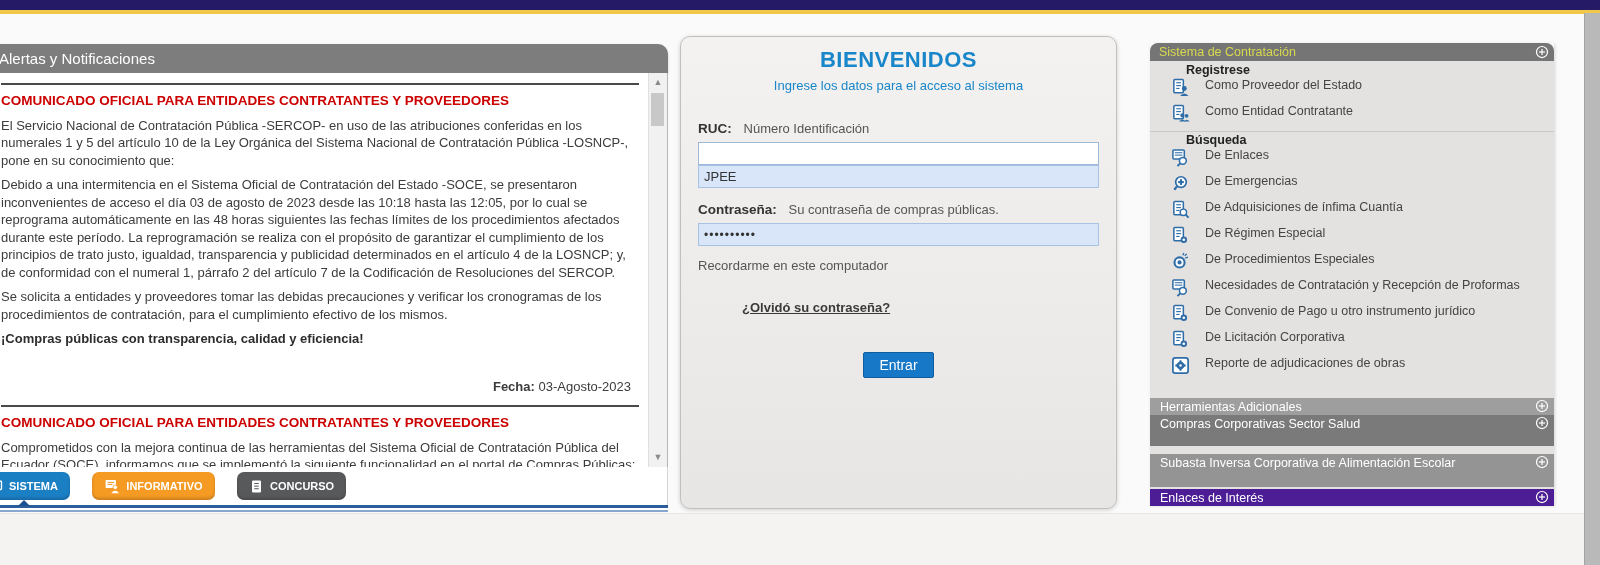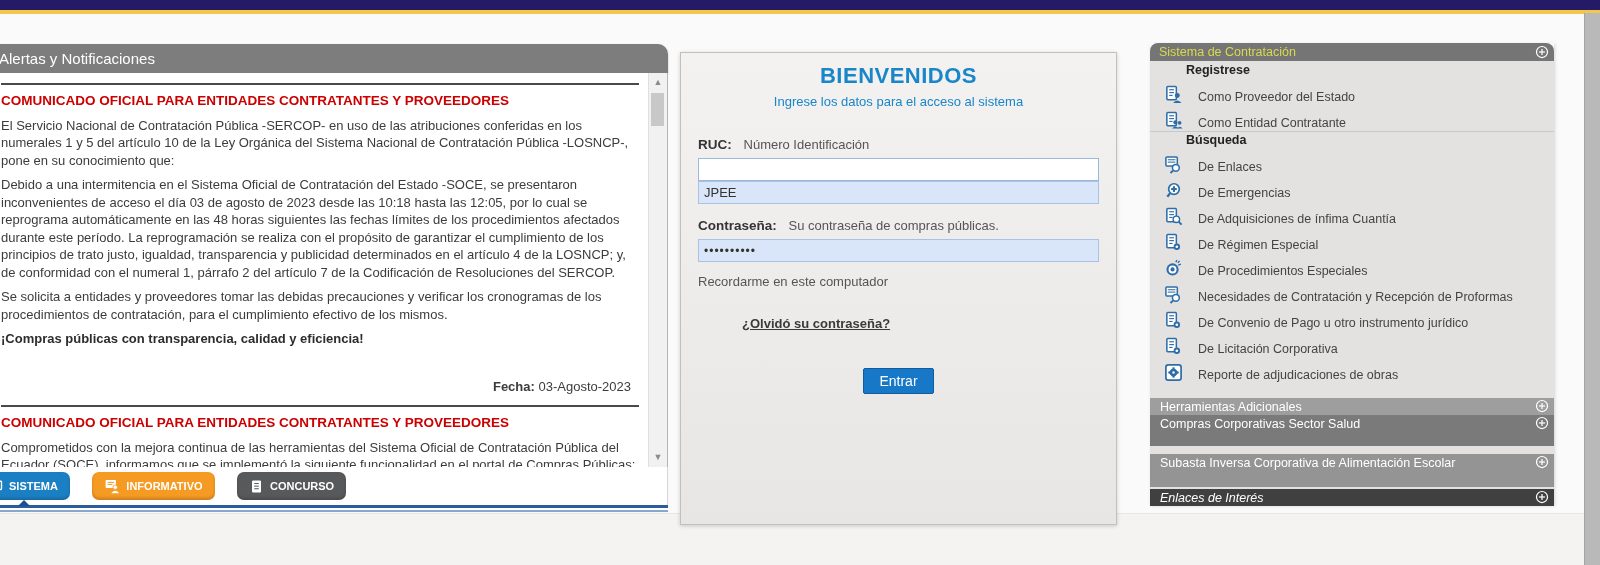--- a/index.html
+++ b/index.html
@@ -41,22 +41,22 @@
   .tab-sistema { background:#1b7fc4; margin-left:-14px; }
   .tab-informativo { background:#f59a23; }
   .tab-concurso { background:#58595b; }
   .tab-pointer { position:absolute; left:32px; bottom:-1px; width:0; height:0;
                  border-left:6px solid transparent; border-right:6px solid transparent; border-bottom:6px solid #1b4f8f; }
   .alert-underline1 { height:3px; background:#2a5d9b; }
   .alert-undergap   { height:2px; background:#fff; }
   .alert-underline2 { height:2px; background:#88a7cf; }
 
   
-  #login-panel { position:absolute; left:680px; top:52px; width:437px; height:473px;
-                 background:linear-gradient(#f3f2f1, #e8e6e4); border:1px solid #c2c0be; border-radius:0;
+  #login-panel { position:absolute; left:680px; top:36px; width:437px; height:473px;
+                 background:linear-gradient(#f3f2f1, #e8e6e4); border:1px solid #c2c0be; border-radius:10px;
                  box-shadow:0 1px 4px rgba(0,0,0,.18); }
   .lg-title { text-align:center; margin-top:10px; color:#1886c9; font-weight:bold; font-size:22px; letter-spacing:.5px; }
   .lg-sub   { text-align:center; color:#1886c9; font-size:13px; margin-top:5px; }
   .lg-form  { margin:28px 17px 0 17px; }
   .row-label { margin:14px 0 6px 0; font-size:13.5px; color:#333; }
   .row-label b { font-weight:bold; }
   .row-label .hint { font-weight:normal; color:#555; font-size:13px; margin-left:8px; }
   .lg-input { width:100%; height:23px; border:1px solid #9db9d9; background:#fff; font-size:13px;
               font-family:"Liberation Sans", sans-serif; padding:0 5px; color:#333; }
   .lg-input.filled { background:#d9e6f9; border-color:#a9c2e4; }
@@ -67,30 +67,30 @@
   .entrar { display:block; margin:36px auto 0 auto; background:#1878c8; color:#fff; border:1px solid #0f5c9e;
             padding:4px 15px; font-size:14px; font-family:"Liberation Sans", sans-serif; border-radius:2px; cursor:pointer; }
 
   
   #contract-panel { position:absolute; left:1150px; top:43px; width:404px; height:462px; box-shadow:1px 1px 3px rgba(0,0,0,.15); }
   .cm-header { position:relative; height:18px; background:#757575; border-radius:8px 8px 0 0;
                color:#d9d950; font-size:12.5px; line-height:18px; padding-left:9px; }
   .cm-plus { position:absolute; right:5px; top:2px; }
   .cm-body { background:#e3e2e1; height:337px; padding-top:2px; }
   .cm-sect { font-weight:bold; color:#222; font-size:12.5px; padding-left:36px; line-height:15px; }
-  .cm-row { display:flex; align-items:flex-end; gap:15px; padding-left:14px; height:26px; cursor:pointer; }
+  .cm-row { display:flex; align-items:flex-start; gap:15px; padding-left:21px; height:26px; cursor:pointer; }
   .cm-row .lbl { font-size:12.5px; color:#444; }
   .cm-div { border-top:1px solid #c8c8c8; margin:1px 0; }
   .cm-bar { position:relative; color:#fff; font-size:12.5px; line-height:16px; padding:1px 40px 1px 10px; cursor:pointer; }
   .bar-1 { background:#9e9e9e; height:17px; }
   .bar-2 { background:#7a7a7a; height:31px; }
   .bar-gap { background:#e3e2e1; height:8px; }
   .bar-3 { background:#949494; height:33px; }
   .bar-gap2 { background:#e3e2e1; height:2px; }
-  .bar-4 { background:#404040; height:17px;font-style:italic; }
+  .bar-4 { background:#4c1d95; height:17px; }
   .cm-bar .cm-plus { top:1px; }
 
   .iconblue { color:#2e6da8; }
   svg { display:block; }
 </style>
 </head>
 <body>
 
 <svg width="0" height="0" style="position:absolute">
   <defs>

